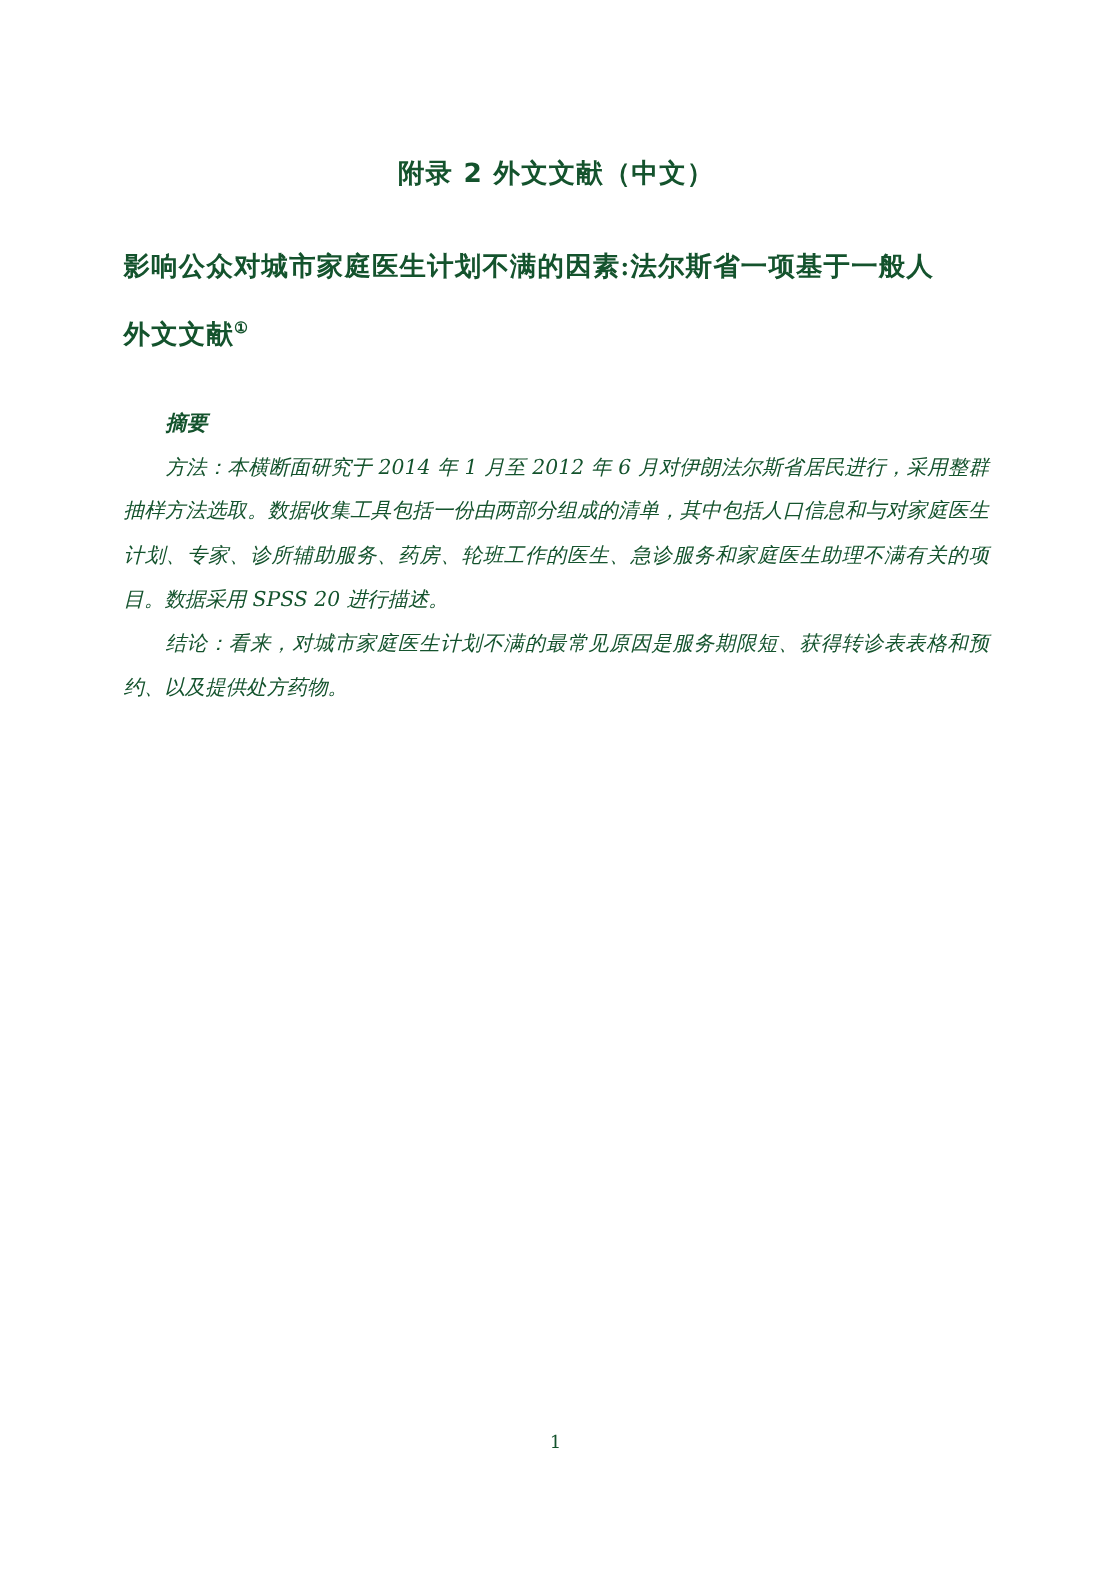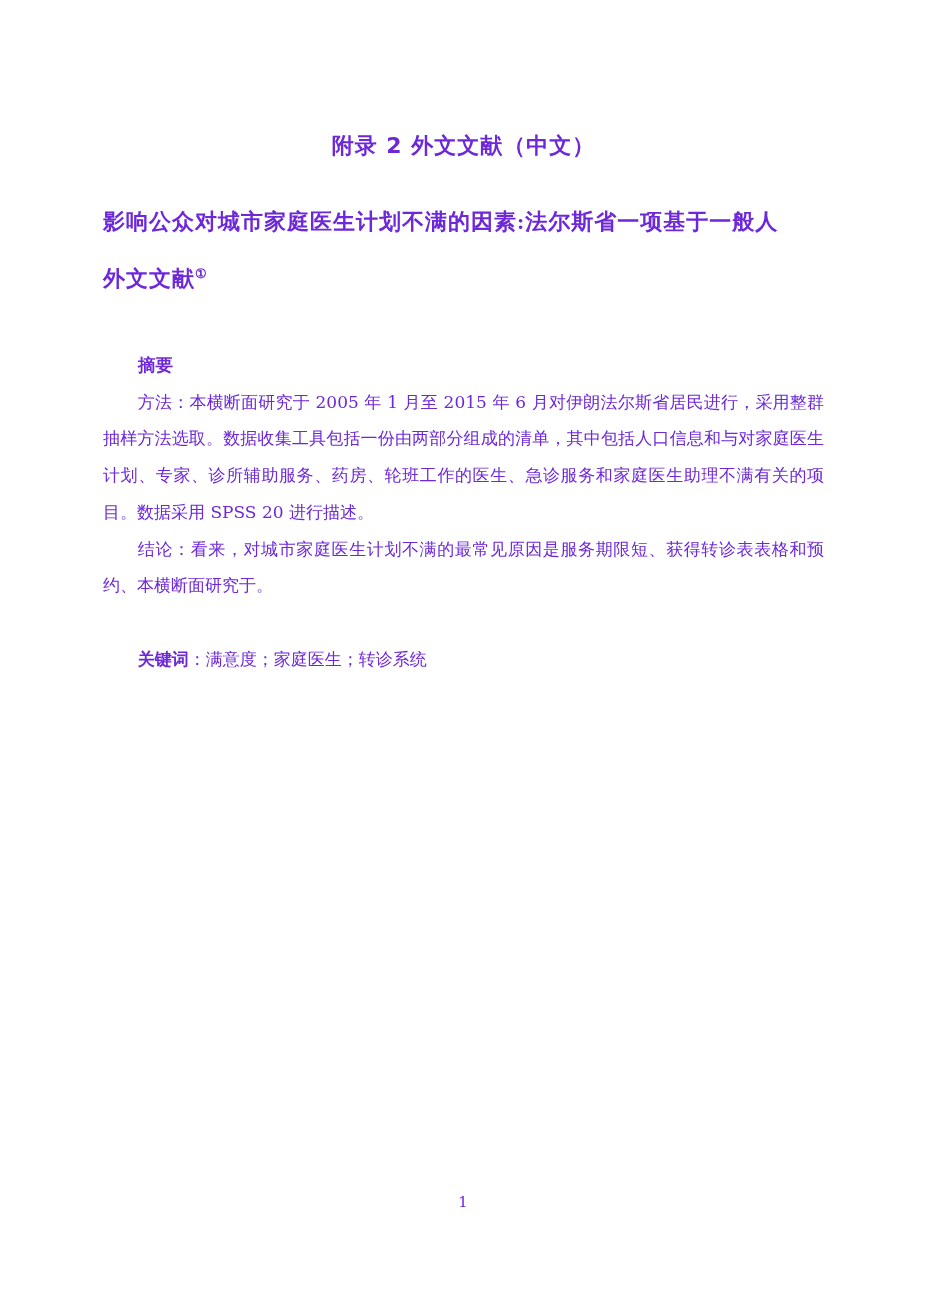--- a/index.html
+++ b/index.html
@@ -7,21 +7,21 @@
   html, body {
     background: #e8e8e8;
   }
 
   .page {
     position: relative;
     width: 926px;
     height: 1309px;
     margin: 0 auto;
     background: #ffffff;
-    color: #6d28d9;
+    color: #14532d;
     font-family: "DejaVu Serif", "Liberation Serif", serif;
     overflow: hidden;
   }
 
   .content {
     padding: 132px 102px 0 103px; 
   }
 
   .appendix-heading {
     text-align: center;
@@ -41,23 +41,24 @@
     letter-spacing: 1px;
   }
 
   .doc-title sup {
     font-size: 13px;
     vertical-align: super;
     line-height: 0;
   }
 
   .abstract-section {
-    margin-top: 40px;
+    margin-top: 28px;
     font-size: 17px;
     line-height: 36.7px;
+    font-style: italic;
   }
 
   .abstract-label {
     font-family: "DejaVu Sans", "Liberation Sans", sans-serif;
     font-weight: bold;
     font-size: 17.5px;
     text-indent: 2em;
   }
 
   .abstract-section p {
@@ -96,26 +97,23 @@
 
     <div class="doc-title">
       <span>影响公众对城市家庭医生计划不满的因素:法尔斯省一项基于一般人</span><br>
       <span>外文文献</span><sup>①</sup>
     </div>
 
     <div class="abstract-section">
       <div class="abstract-label">摘要</div>
 
 
-      <p>方法：本横断面研究于 2005 年 1 月至 2015 年 6 月对伊朗法尔斯省居民进行，采用整群抽样方法选取。数据收集工具包括一份由两部分组成的清单，其中包括人口信息和与对家庭医生计划、专家、诊所辅助服务、药房、轮班工作的医生、急诊服务和家庭医生助理不满有关的项目。数据采用 SPSS 20 进行描述。</p>
+      <p>方法：本横断面研究于 2014 年 1 月至 2012 年 6 月对伊朗法尔斯省居民进行，采用整群抽样方法选取。数据收集工具包括一份由两部分组成的清单，其中包括人口信息和与对家庭医生计划、专家、诊所辅助服务、药房、轮班工作的医生、急诊服务和家庭医生助理不满有关的项目。数据采用 SPSS 20 进行描述。</p>
 
 
-      <p>结论：看来，对城市家庭医生计划不满的最常见原因是服务期限短、获得转诊表表格和预约、本横断面研究于。</p>
+      <p>结论：看来，对城市家庭医生计划不满的最常见原因是服务期限短、获得转诊表表格和预约、以及提供处方药物。</p>
 
-      <div class="keywords-line">
-        <span class="keywords-label">关键词</span><span>：满意度；家庭医生；转诊系统</span>
-      </div>
     </div>
 
   </div>
 
   <div class="page-number">1</div>
 </div>
 
 </body></html>

